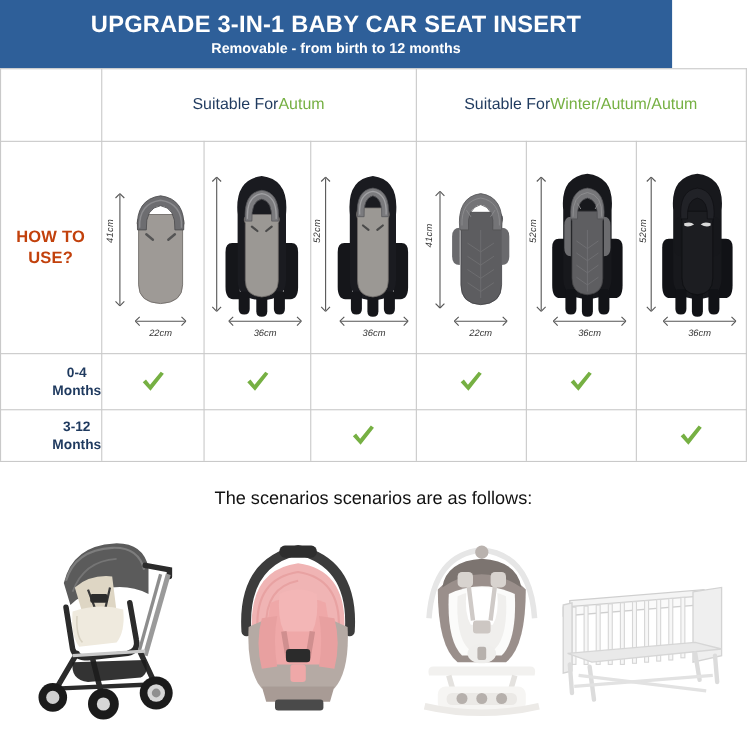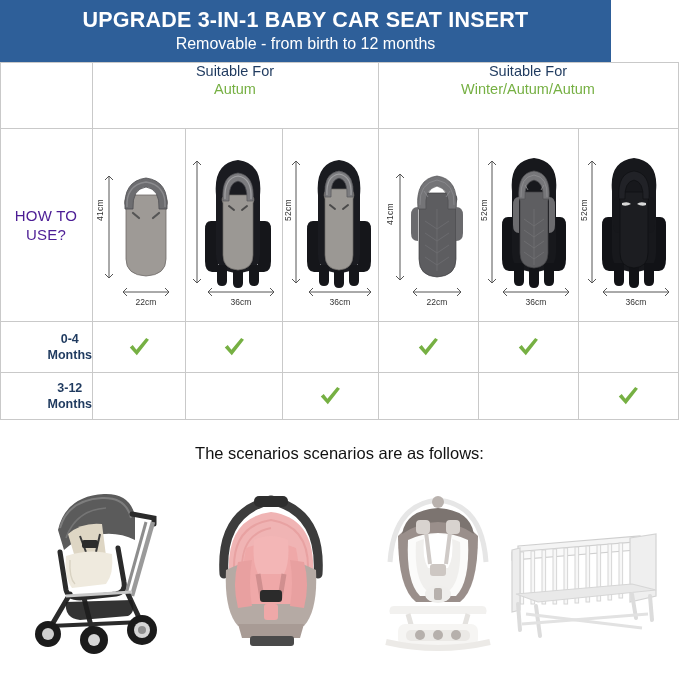--- a/index.html
+++ b/index.html
@@ -17,57 +17,57 @@
     background: #2e5f99;
     display: flex; flex-direction: column;
     align-items: center; justify-content: center;
     color: #ffffff;
   }
   .banner-title {
     font-size: 21.5px; font-weight: bold; letter-spacing: .2px;
     line-height: 1.05; white-space: nowrap;
   }
   .banner-sub {
-    font-size: 16px; font-weight: normal; margin-top: 4px;
+    font-size: 13px; font-weight: bold; margin-top: 4px;
     line-height: 1.05; white-space: nowrap;
   }
 
   
   .tbl { position: absolute; left: 0; top: 62px; width: 679px; height: 358px; }
   .vline { position: absolute; width: 1px; background: #c9c9c9; }
   .hline { position: absolute; height: 1px; background: #c9c9c9; left: 0; width: 679px; }
 
   .season-head {
     position: absolute; top: 0; height: 67px;
-    display: flex; flex-direction: column;
-    align-items: center; justify-content: flex-start; text-align: center;
+    display: flex; flex-direction: row;
+    align-items: center; justify-content: center; text-align: center;
   }
   .season-l1 { font-size: 14.5px; color: #1f3a5f; line-height: 1.25; }
   .season-l2 { font-size: 14.5px; color: #76b043; line-height: 1.25; white-space: nowrap; }
 
   .howto {
     position: absolute; left: 0; top: 67px; width: 92px; height: 193px;
     display: flex; align-items: center; justify-content: center;
-    text-align: center; font-size: 15px; font-weight: normal;
-    color: #4c1d95; line-height: 1.25; letter-spacing: .2px;
+    text-align: center; font-size: 15px; font-weight: bold;
+    color: #c2410c; line-height: 1.25; letter-spacing: .2px;
   }
 
   .agecell {
     position: absolute; left: 0; width: 92px;
     display: flex; align-items: center; justify-content: flex-end;
     text-align: center; font-size: 12.5px; font-weight: bold;
     color: #1f3a5f; line-height: 1.3;
   }
   .checkcell {
     position: absolute; display: flex; align-items: center; justify-content: center;
   }
   .chk { width: 26px; height: 26px; display: block; }
 
   
-  .prodcell { position: absolute; top: 67px; height: 193px; }
+  .prodcell { position: absolute; top: 67px; height: 193px; font-style: italic; }
   .prodwrap {
     position: absolute; left: 0; top: 0; width: 100%; height: 100%;
   }
   .dimv {
     position: absolute; font-size: 8.5px; color: #333;
     writing-mode: vertical-rl; transform: rotate(180deg);
     letter-spacing: .3px; white-space: nowrap;
   }
   .dimh {
     position: absolute; font-size: 8.5px; color: #333;

